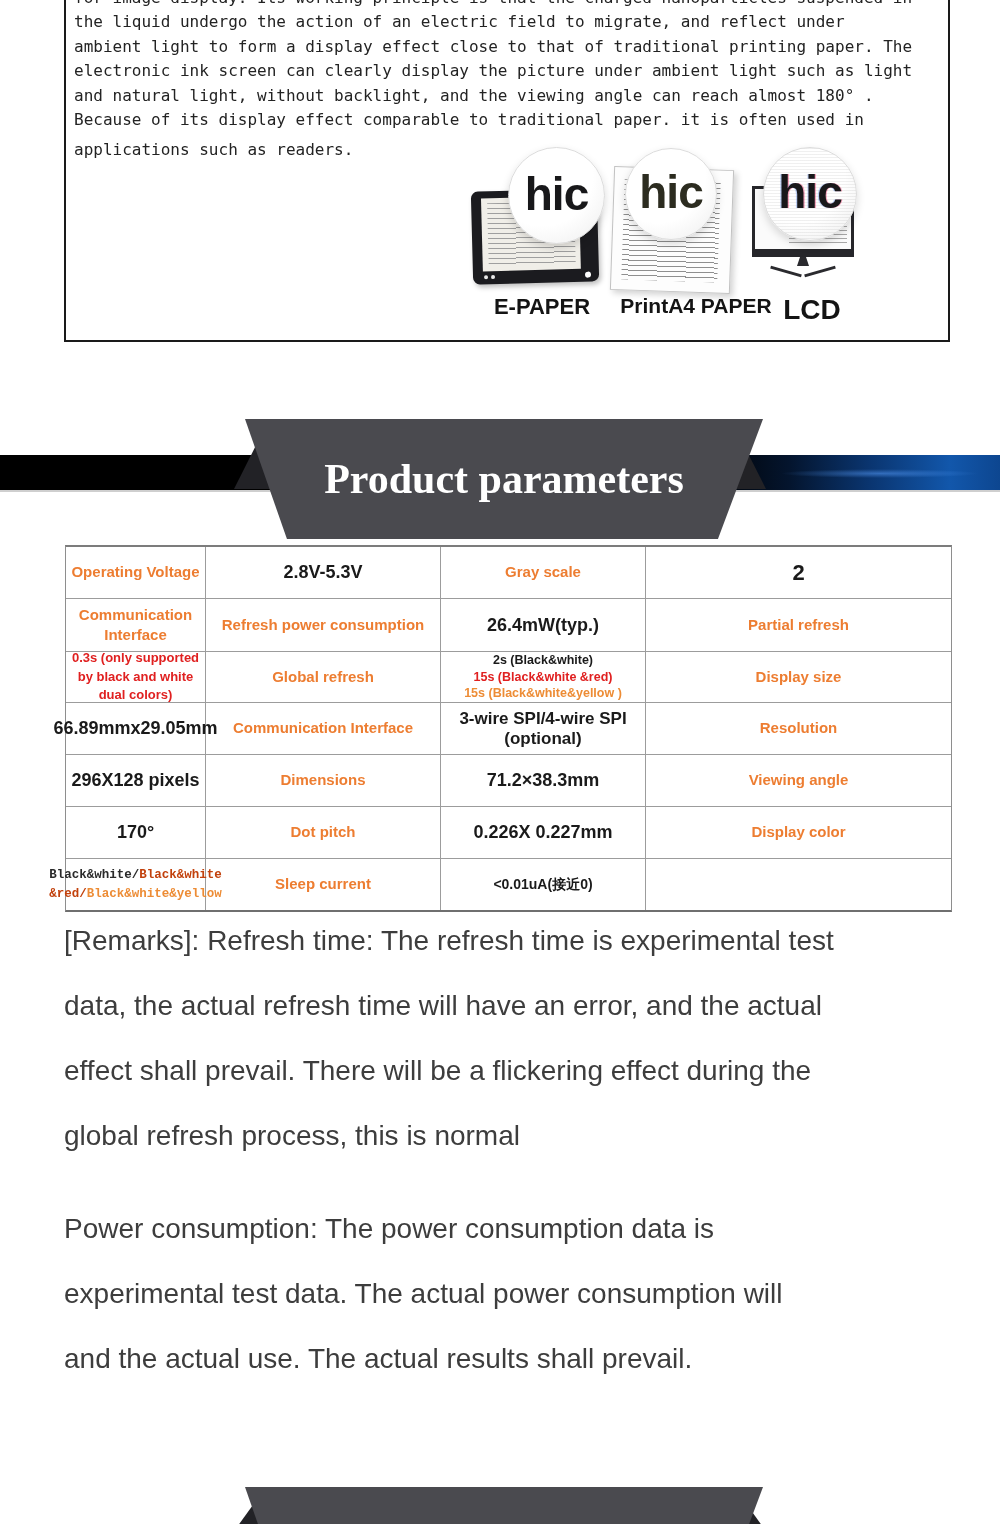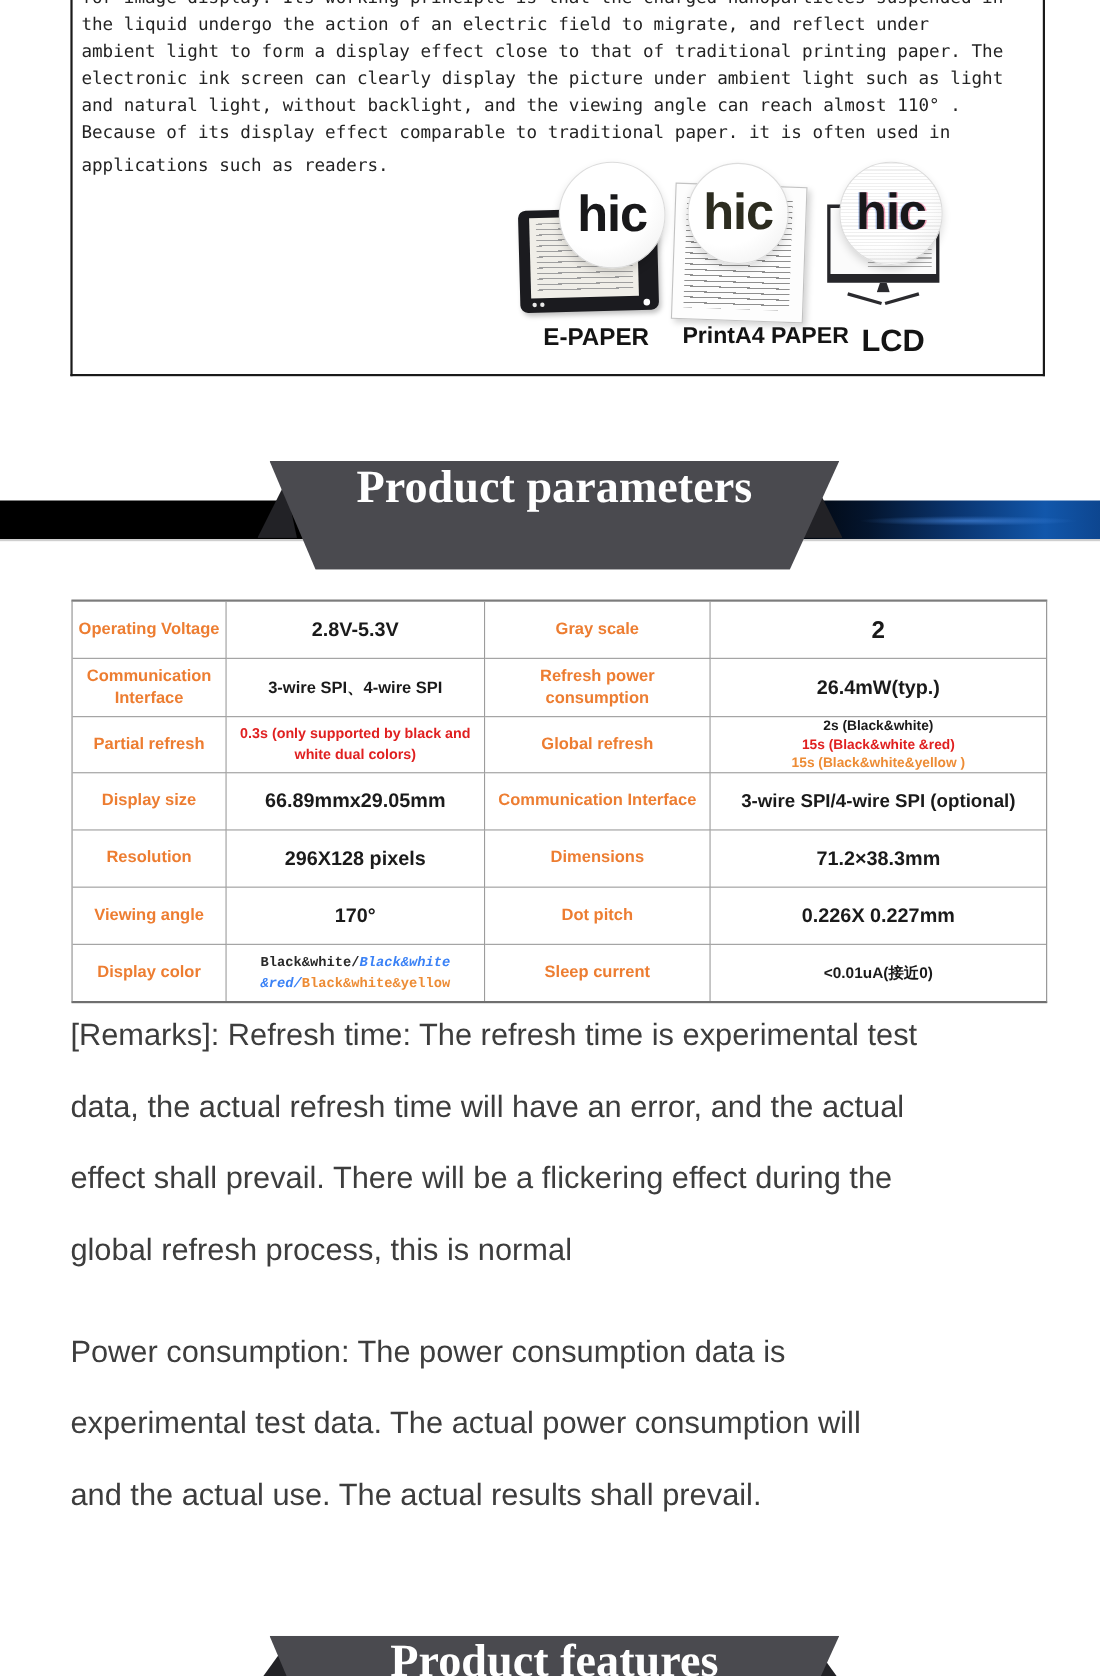--- a/index.html
+++ b/index.html
@@ -68,23 +68,23 @@
   .ribbon { position:absolute; left:0; top:36px; width:1000px; height:35px;
             background:linear-gradient(90deg,#000 0%,#000 70%,#04152e 79%,#0a3570 87%,#1257ab 95%,#0d4690 100%);
             box-shadow:0 2px 0 #cfcfcf; }
   .ribbon::after { content:""; position:absolute; left:78%; top:40%; width:20%; height:26%;
                    background:radial-gradient(ellipse at center, rgba(90,160,255,.5), rgba(0,0,0,0) 70%); }
   .fold { position:absolute; background:#222226; }
   .fl  { left:234px; top:20px; width:36px; height:50px; clip-path:polygon(70% 0, 100% 100%, 0 100%); }
   .fr  { left:730px; top:20px; width:36px; height:50px; clip-path:polygon(30% 0, 100% 100%, 0 100%); }
   .fl2 { left:232px; top:7px; width:36px; height:40px; clip-path:polygon(80% 0, 100% 100%, 0 100%); }
   .fr2 { left:732px; top:7px; width:36px; height:40px; clip-path:polygon(20% 0, 0 100%, 100% 100%); }
-  .trap { position:absolute; left:245px; top:0; width:518px; height:99px; background:#4a4a4f;
+  .trap { position:absolute; left:245px; top:0; width:518px; height:120px; background:#4a4a4f;
           clip-path:polygon(0 0, 100% 0, 91.3% 100%, 8.1% 100%);
-          display:flex; justify-content:center; }
+          display:flex; align-items:center; justify-content:center; }
   .trap-title { font-family:"Liberation Serif", serif; font-weight:700; font-size:42px; color:#ffffff; }
 
   
   .ptable { position:absolute; left:65px; top:545px; width:885px;
             display:grid; grid-template-columns:140px 235px 205px 305px;
             grid-template-rows:52px 53px 51px 52px 52px 52px 51px;
             border:1px solid #8e8e8e; border-top:2px solid #7c7c7c; border-bottom:2px solid #6f6f6f;
             box-sizing:content-box; background:#fff; }
   .cell { border-right:1px solid #9c9c9c; border-bottom:1px solid #9c9c9c; box-sizing:border-box;
           display:flex; flex-direction:column; align-items:center; justify-content:center;
@@ -95,39 +95,39 @@
   .val { color:#1a1a1a; font-weight:700; }
   .v-xl { font-size:22px; }
   .v-lg { font-size:18px; }
   .v-lg2 { font-size:17px; }
   .v-md { font-size:15px; }
   .v-sm { font-size:14px;text-align:center; }
   .red-sm { color:#E02020; font-size:13px; line-height:1.45; }
   .gr div { font-size:12.5px; line-height:1.35; }
   .gl1 { color:#1a1a1a; } .gl2 { color:#E02020;text-align:right; } .gl3 { color:#ED8C35; }
   .mono-cell div { font-family:"Liberation Mono", monospace; font-size:12.5px; font-weight:700; line-height:1.5; }
-  .c-blk { color:#2a2a2a; } .c-red { color:#3b82f6;font-style:italic; } .c-org { color:#ED8C35; }
+  .c-blk { color:#2a2a2a; } .c-red { color:#c2410c; } .c-org { color:#ED8C35; }
 
   
   .remarks { position:absolute; left:64px; top:908px; width:886px; color:#3d3d3d; }
   .rline { font-size:28px; line-height:65px; white-space:nowrap; }
   .p2 { margin-top:28px; }
 </style>
 </head>
 <body>
 
 <div class="page">
 
   <section class="info-box">
     <div class="intro">
       <div class="iline">for image display. Its working principle is that the charged nanoparticles suspended in</div>
       <div class="iline">the liquid undergo the action of an electric field to migrate, and reflect under</div>
       <div class="iline">ambient light to form a display effect close to that of traditional printing paper. The</div>
       <div class="iline">electronic ink screen can clearly display the picture under ambient light such as light</div>
-      <div class="iline">and natural light, without backlight, and the viewing angle can reach almost 110° .</div>
+      <div class="iline">and natural light, without backlight, and the viewing angle can reach almost 180° .</div>
       <div class="iline">Because of its display effect comparable to traditional paper. it is often used in</div>
       <div class="iline last">applications such as readers.</div>
     </div>
 
     <div class="devices">
       <div class="ereader">
         <div class="escreen">
           <div class="textlines tl-e"></div>
         </div>
         <span class="dot d1"></span>
@@ -172,21 +172,20 @@
   </div>
 
   <div class="ptable">
 
     <div class="cell lbl">Operating Voltage</div>
     <div class="cell val v-lg">2.8V-5.3V</div>
     <div class="cell lbl">Gray scale</div>
     <div class="cell val v-xl">2</div>
 
     <div class="cell lbl">Communication Interface</div>
-    <div class="cell val v-md">3-wire SPI、4-wire SPI</div>
     <div class="cell lbl">Refresh power consumption</div>
     <div class="cell val v-lg">26.4mW(typ.)</div>
 
     <div class="cell lbl">Partial refresh</div>
     <div class="cell val red-sm">0.3s (only supported by black and white dual colors)</div>
     <div class="cell lbl">Global refresh</div>
     <div class="cell val gr">
       <div class="gl1">2s (Black&amp;white)</div>
       <div class="gl2">15s (Black&amp;white &amp;red)</div>
       <div class="gl3">15s (Black&amp;white&amp;yellow )</div>

